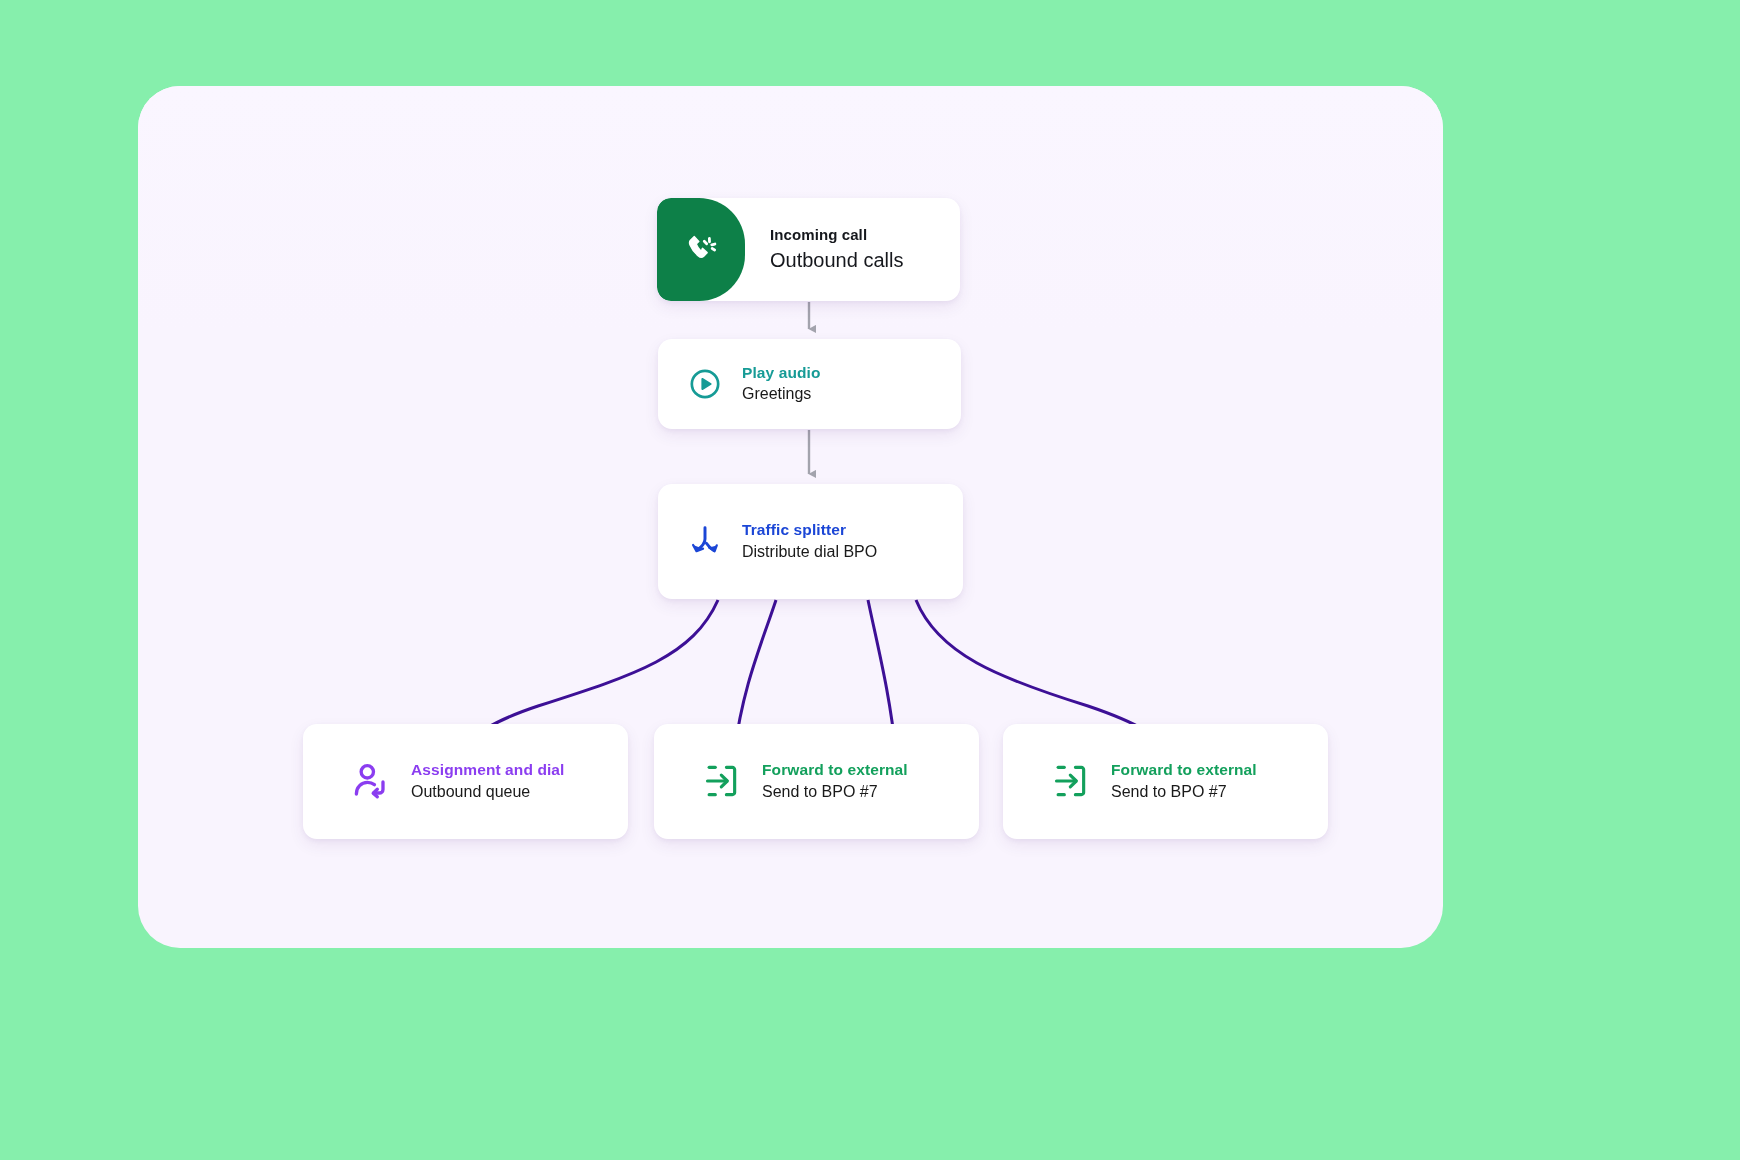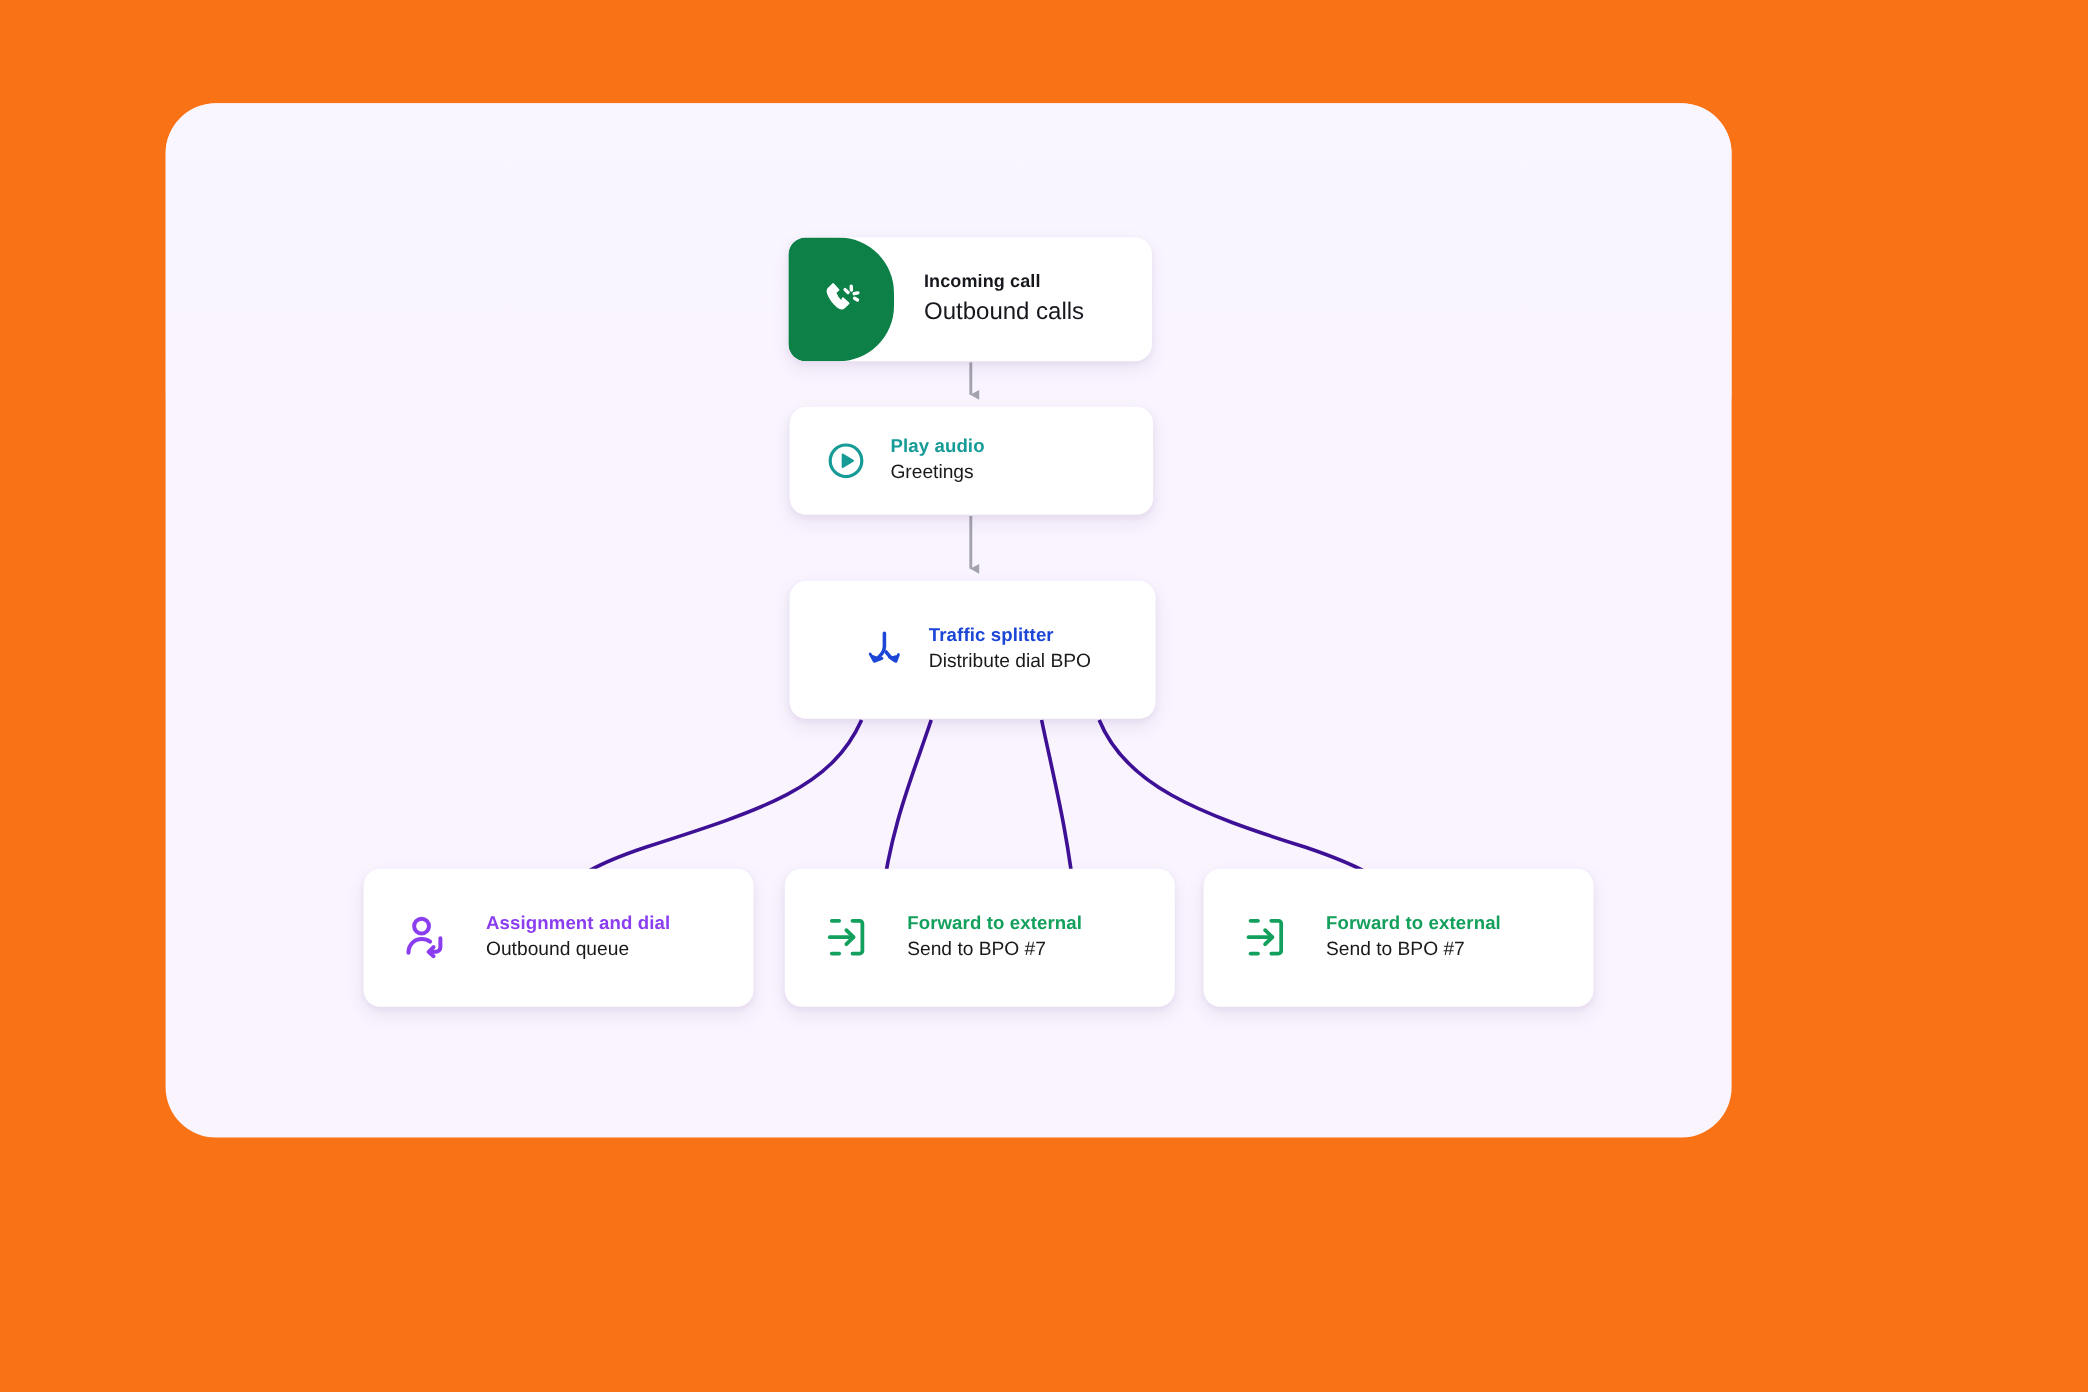--- a/index.html
+++ b/index.html
@@ -10,21 +10,21 @@
     height: 1160px;
     background: #000000;
     font-family: "Liberation Sans", sans-serif;
     overflow: hidden;
   }
 
   #stage {
     position: relative;
     width: 1740px;
     height: 1160px;
-    background: #f97316;
+    background: #86efac;
   }
 
   
   #canvas {
     position: absolute;
     left: 138px;
     top: 86px;
     width: 1305px;
     height: 862px;
     background: #f9f4fe;
@@ -147,39 +147,38 @@
     border-radius: 14px;
   }
   #node-play-audio .node-kicker { color: #169b96; }
 
   
   #node-traffic-splitter {
     left: 520px;
     top: 398px;
     width: 305px;
     height: 115px;
-    padding-left: 32px;
   }
   #node-traffic-splitter .node-kicker { color: #1b46d6; }
 
   
   .node-leaf {
     top: 638px;
     width: 325px;
     height: 115px;
   }
   #node-doctors-queue  { left: 165px; }
   #node-bpo-1          { left: 516px; }
   #node-bpo-2          { left: 865px; }
 
   #node-doctors-queue .node-kicker { color: #8b3df0; }
   #node-bpo-1 .node-kicker,
   #node-bpo-2 .node-kicker { color: #13a05c; }
 
-  .node-leaf .node-body { padding-left: 32px; gap: 32px; }
+  .node-leaf .node-body { padding-left: 20px; gap: 22px; margin-left: 28px; }
   .node-leaf .node-icon { width: 38px; height: 38px; }
 </style>
 </head>
 <body>
 
 <div id="stage">
 
   <div id="canvas">
 
     <svg id="connectors" viewBox="0 0 1305 862">

